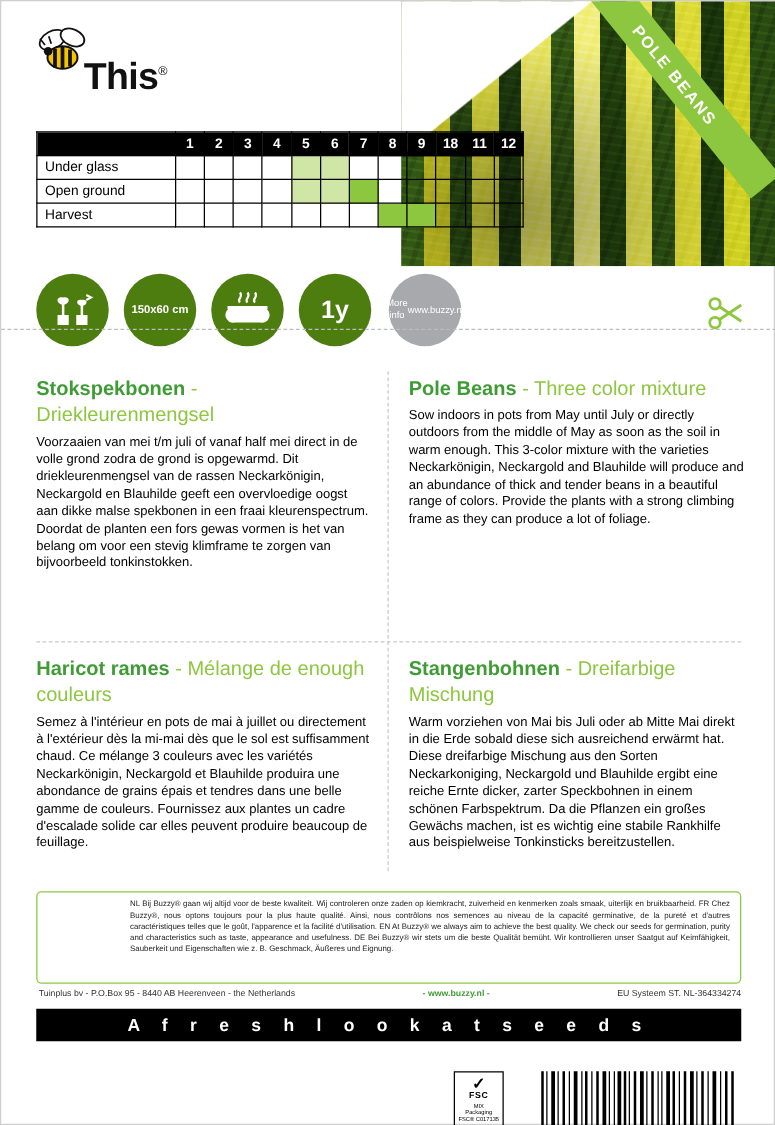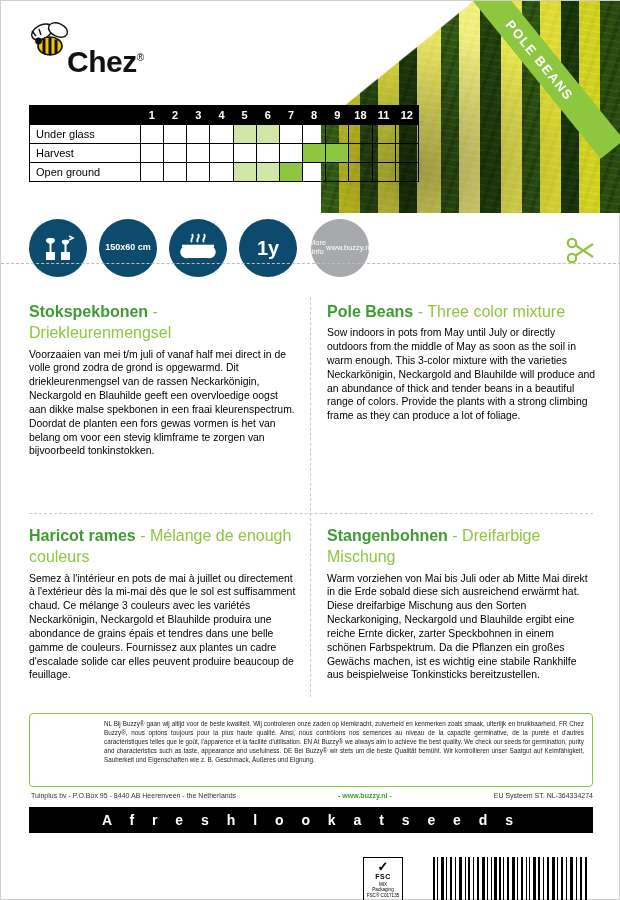--- a/index.html
+++ b/index.html
@@ -100,21 +100,21 @@
   .cal .corner { background:#000; width:110px; border:1px solid #000; }
   .cal thead th.mon { background:#000; color:#fff; width:23px; font-weight:bold; font-size:11px;}
   .cal td.rowlabel { text-align:left; padding-left:6px; font-size:11px; background:#fff; }
   .cell-l { background:#cfe6a6; }
   .cell-d { background:#8dc63f; }
 
   
   .icons { position:absolute; left:28px; top:218px; width:400px; height:62px; }
   .circ {
     position:absolute; top:0; width:58px; height:58px; border-radius:50%;
-    background:#0c4a6e; color:#fff;
+    background:#4d7c0f; color:#fff;
     display:flex; align-items:center; justify-content:center;
   }
   .circ.grey { background:#a7a9ac; }
   .circ.info {
     line-height:1.15; font-size:7.5px; text-align:center;
   }
   .circ .big { font-size:20px; font-weight:bold; }
   .circ .sz { font-size:9px; font-weight:bold; line-height:1.05; }
 
   .scissors {
@@ -197,21 +197,21 @@
 
   <div class="logo">
     <svg class="bee" width="42" height="40" viewBox="0 0 42 40">
       <ellipse cx="13" cy="11" rx="11" ry="7" fill="#fff" stroke="#111" stroke-width="1.4" transform="rotate(-28 13 11)"></ellipse>
       <ellipse cx="29" cy="9" rx="10" ry="6.5" fill="#fff" stroke="#111" stroke-width="1.4" transform="rotate(24 29 9)"></ellipse>
       <ellipse cx="21" cy="25" rx="12" ry="9" fill="#f5c400" stroke="#111" stroke-width="1.6"></ellipse>
       <path d="M15 18 L15 33 M21 16.5 L21 34 M27 18.5 L27 32" stroke="#111" stroke-width="3" fill="none"></path>
       <circle cx="9.5" cy="20" r="3.4" fill="#111"></circle>
       <path d="M7 15 L3 10 M12 14 L10 8" stroke="#111" stroke-width="1.4"></path>
     </svg>
-    <div class="word"><span>Chez</span><span class="reg">®</span></div>
+    <div class="word"><span>This</span><span class="reg">®</span></div>
   </div>
 
   <table class="cal">
     <thead>
       <tr>
         <th class="corner"></th>
         <th class="mon">1</th>
         <th class="mon">2</th>
         <th class="mon">3</th>
         <th class="mon">4</th>
@@ -235,47 +235,47 @@
         <td class="cell-l"></td>
           <td class="cell-l"></td>
         <td></td>
           <td></td>
           <td></td>
         <td></td>
           <td></td>
           <td></td>
       </tr>
       <tr>
-        <td class="rowlabel">Harvest</td>
-        <td></td>
-          <td></td>
-          <td></td>
-          <td></td>
-        <td></td>
-          <td></td>
-          <td></td>
-        <td class="cell-d"></td>
-          <td class="cell-d"></td>
-        <td></td>
-          <td></td>
-          <td></td>
-      </tr>
-      <tr>
         <td class="rowlabel">Open ground</td>
         <td></td>
           <td></td>
           <td></td>
           <td></td>
         <td class="cell-l"></td>
           <td class="cell-l"></td>
           <td class="cell-d"></td>
         <td></td>
           <td></td>
           <td></td>
         <td></td>
+          <td></td>
+      </tr>
+      <tr>
+        <td class="rowlabel">Harvest</td>
+        <td></td>
+          <td></td>
+          <td></td>
+          <td></td>
+        <td></td>
+          <td></td>
+          <td></td>
+        <td class="cell-d"></td>
+          <td class="cell-d"></td>
+        <td></td>
+          <td></td>
           <td></td>
       </tr>
     </tbody>
   </table>
 
   <div class="icons">
     <div class="circ" style="left:0">
       <svg width="34" height="32" viewBox="0 0 34 32">
           <path d="M5 20 h9 v8 h-9z M20 20 h9 v8 h-9z" fill="#fff"></path>
           <path d="M9.5 20 V10 M24.5 20 V12" stroke="#fff" stroke-width="2"></path>

